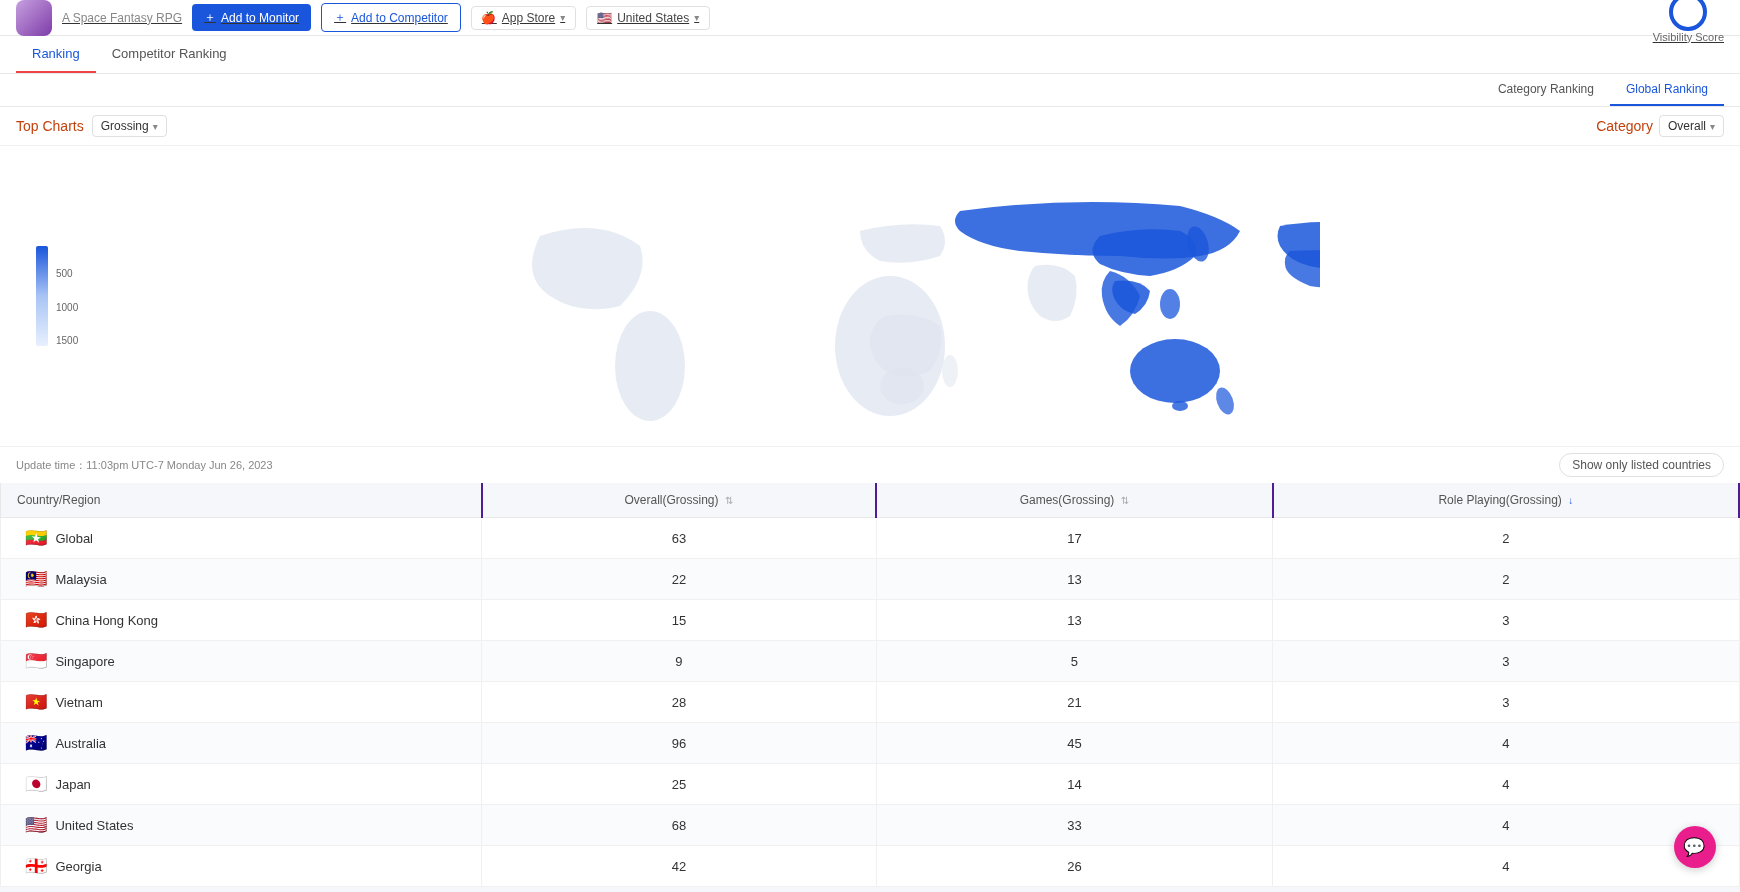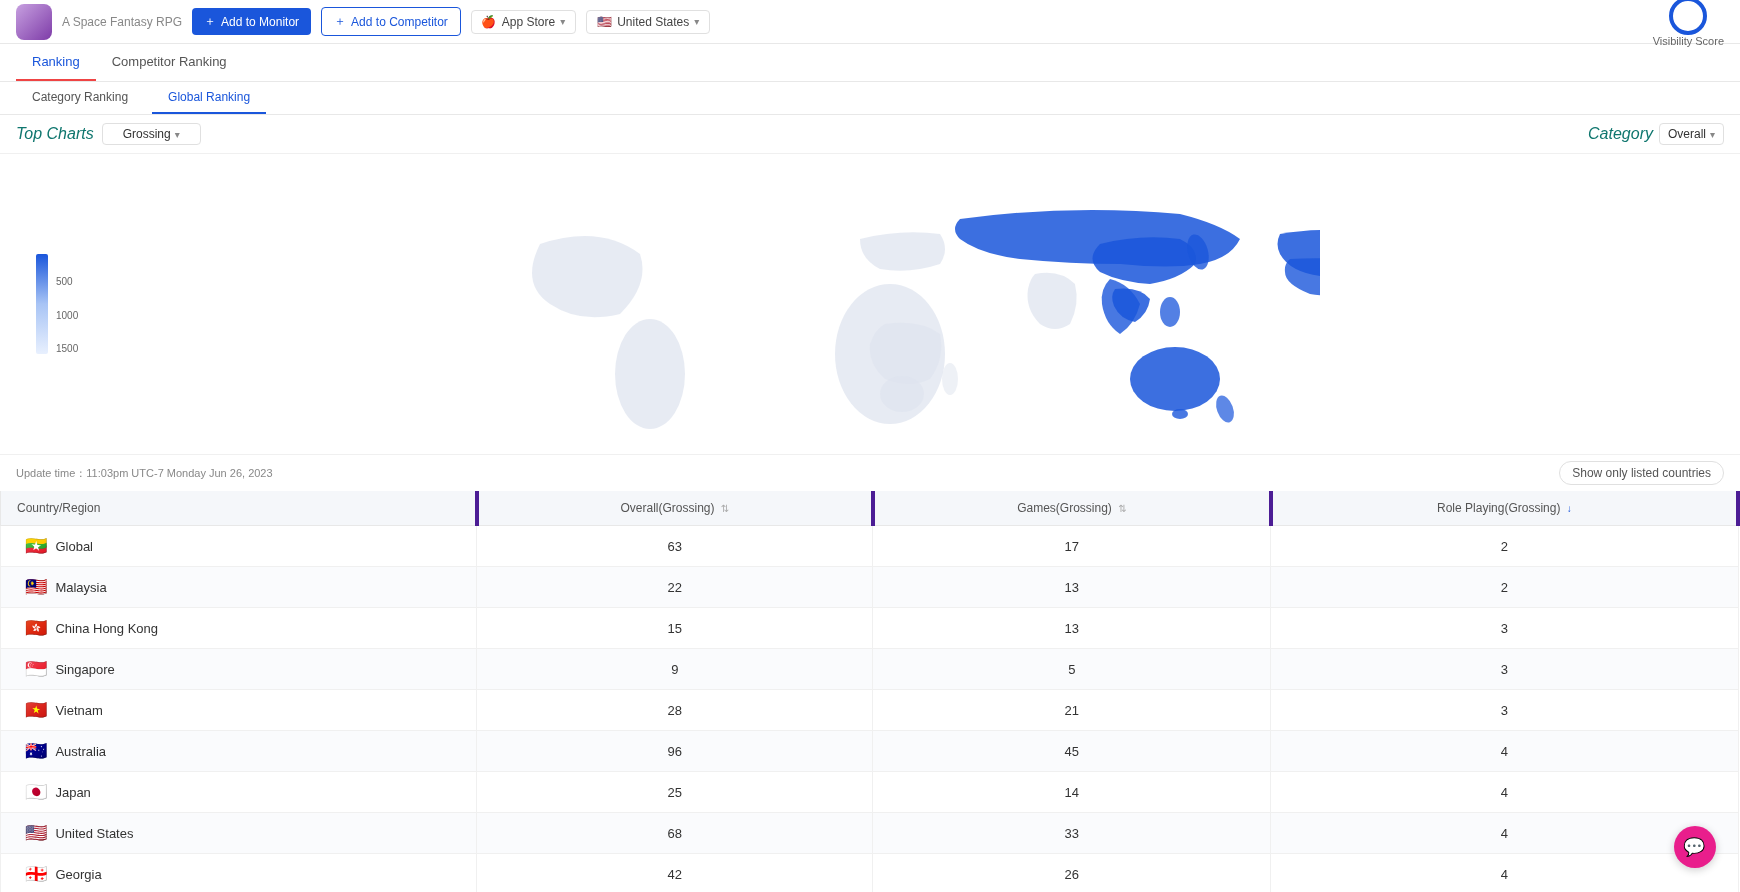--- a/index.html
+++ b/index.html
@@ -2,21 +2,21 @@
 <html><head>
   <meta charset="utf-8">
   <style>
     * { box-sizing: border-box; margin: 0; padding: 0; }
     body { font-family: -apple-system, BlinkMacSystemFont, 'Segoe UI', sans-serif; background: #f5f7fa; font-size: 13px; color: #333; }
 
     
     .header-bar {
       display: flex; align-items: center; background: #fff;
       padding: 6px 16px; border-bottom: 1px solid #e8e8e8;
-      height: 44px; gap: 10px;
+      height: 36px; gap: 10px; text-decoration: underline;
     }
     .app-icon-placeholder { width: 36px; height: 36px; border-radius: 8px; background: linear-gradient(135deg, #c7a0e0, #7e3ca8); flex-shrink: 0; }
     .app-title { font-size: 12px; color: #888; flex-shrink: 0; }
 
     .btn-add-monitor {
       display: flex; align-items: center; gap: 5px;
       background: #1a56db; color: #fff; border: none; border-radius: 4px;
       padding: 5px 12px; cursor: pointer; font-size: 12px; font-weight: 500;
     }
     .btn-add-competitor {
@@ -46,38 +46,38 @@
       border-bottom: 1px solid #e8e8e8; padding: 0 16px; gap: 0;
     }
     .tab-primary {
       padding: 10px 16px; cursor: pointer; font-size: 13px; color: #555;
       border-bottom: 2px solid transparent; font-weight: 500;
     }
     .tab-primary.active { color: #1a56db; border-bottom: 2px solid #ef4444; }
 
     .tabs-secondary {
       display: flex; align-items: center; background: #fff;
-      border-bottom: 1px solid #e8e8e8; padding: 0 16px; gap: 8px;
+      border-bottom: 1px solid #e8e8e8; padding: 0 16px; gap: 0; justify-content: flex-end;
     }
     .tab-secondary {
       padding: 8px 16px; cursor: pointer; font-size: 12px; color: #555;
       border-bottom: 2px solid transparent;
     }
     .tab-secondary.active { color: #1a56db; border-bottom: 2px solid #1a56db; font-weight: 500; }
 
     
     .filters-row {
       display: flex; align-items: center; justify-content: space-between;
       background: #fff; padding: 8px 16px; border-bottom: 1px solid #f0f0f0;
     }
     .filters-left { display: flex; align-items: center; gap: 8px; }
-    .filter-label { font-size: 16px; color: #0f766e; font-style: italic; }
+    .filter-label { font-size: 14px; color: #c2410c; }
     .filter-select {
       display: flex; align-items: center; gap: 4px;
-      border: 1px solid #e0e0e0; border-radius: 4px; padding: 3px 20px;
+      border: 1px solid #e0e0e0; border-radius: 4px; padding: 3px 8px;
       background: #fff; cursor: pointer; font-size: 12px; color: #333;
     }
     .filters-right { display: flex; align-items: center; gap: 6px; font-size: 12px; color: #666; }
     .filter-select-right {
       display: flex; align-items: center; gap: 4px;
       border: 1px solid #e0e0e0; border-radius: 4px; padding: 3px 8px;
       background: #fff; cursor: pointer; font-size: 12px; color: #333;
     }
 
     
@@ -112,21 +112,21 @@
       padding: 4px 12px; font-size: 12px; color: #555; cursor: pointer;
     }
 
     
     .table-container { background: #fff; margin-top: 0; }
     table { width: 100%; border-collapse: collapse; }
     thead tr { background: #f5f7fa; }
     th {
       padding: 10px 16px; text-align: center; font-size: 12px;
       color: #555; font-weight: 500; border-bottom: 1px solid #e8e8e8;
-      border-right: 4px solid #4c1d95; white-space: nowrap;
+      border-right: 2px solid #4c1d95; white-space: nowrap;
     }
     th:first-child { text-align: left; border-left: 1px solid #e8e8e8; }
     td {
       padding: 9px 16px; text-align: center; font-size: 13px;
       color: #333; border-bottom: 1px solid #f0f0f0;
       border-right: 1px solid #f0f0f0;
     }
     td:first-child { text-align: left; padding-left: 24px; border-left: 1px solid #f0f0f0; }
     tr:nth-child(even) td { background: #fafbfd; }
 

